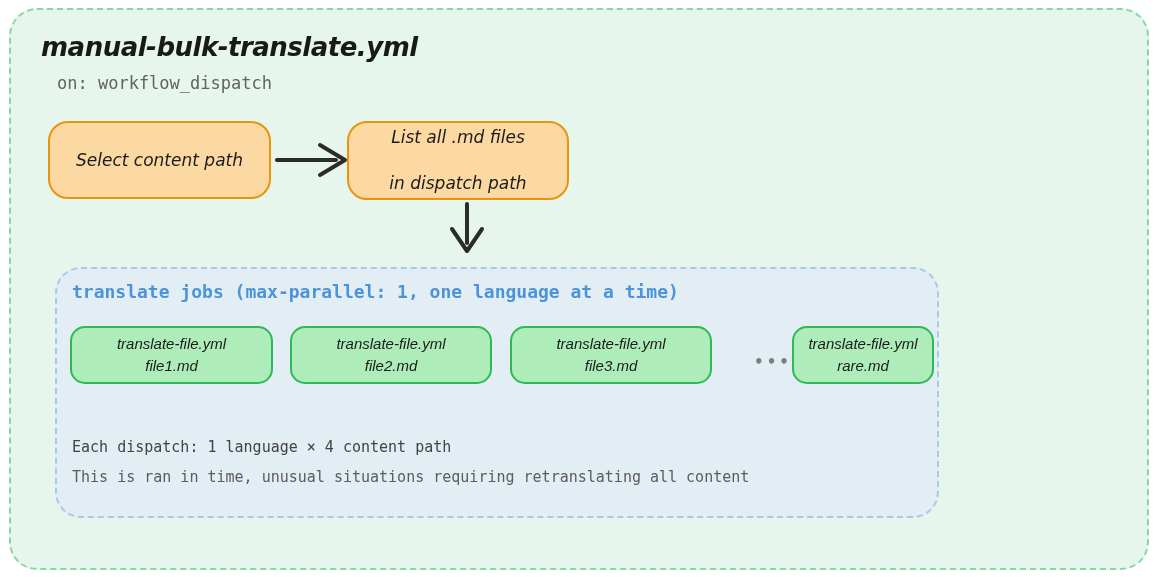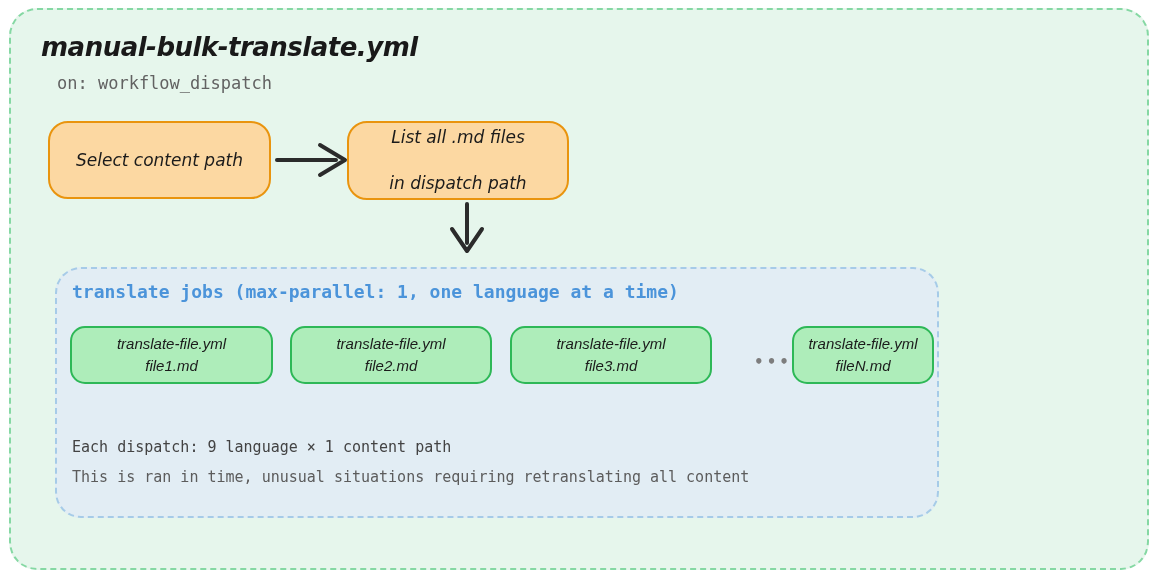--- a/index.html
+++ b/index.html
@@ -173,18 +173,18 @@
     <div>translate-file.yml</div>
     <div>file2.md</div>
   </div>
   <div class="job job-3">
     <div>translate-file.yml</div>
     <div>file3.md</div>
   </div>
   <div class="ellipsis">•••</div>
   <div class="job job-n">
     <div>translate-file.yml</div>
-    <div>fileN.md</div>
+    <div>rare.md</div>
   </div>
 
-  <div class="note1">Each dispatch: 9 language × 1 content path</div>
+  <div class="note1">Each dispatch: 1 language × 4 content path</div>
   <div class="note2">This is ran in time, unusual situations requiring retranslating all content</div>
 </div>
 
 </body></html>

